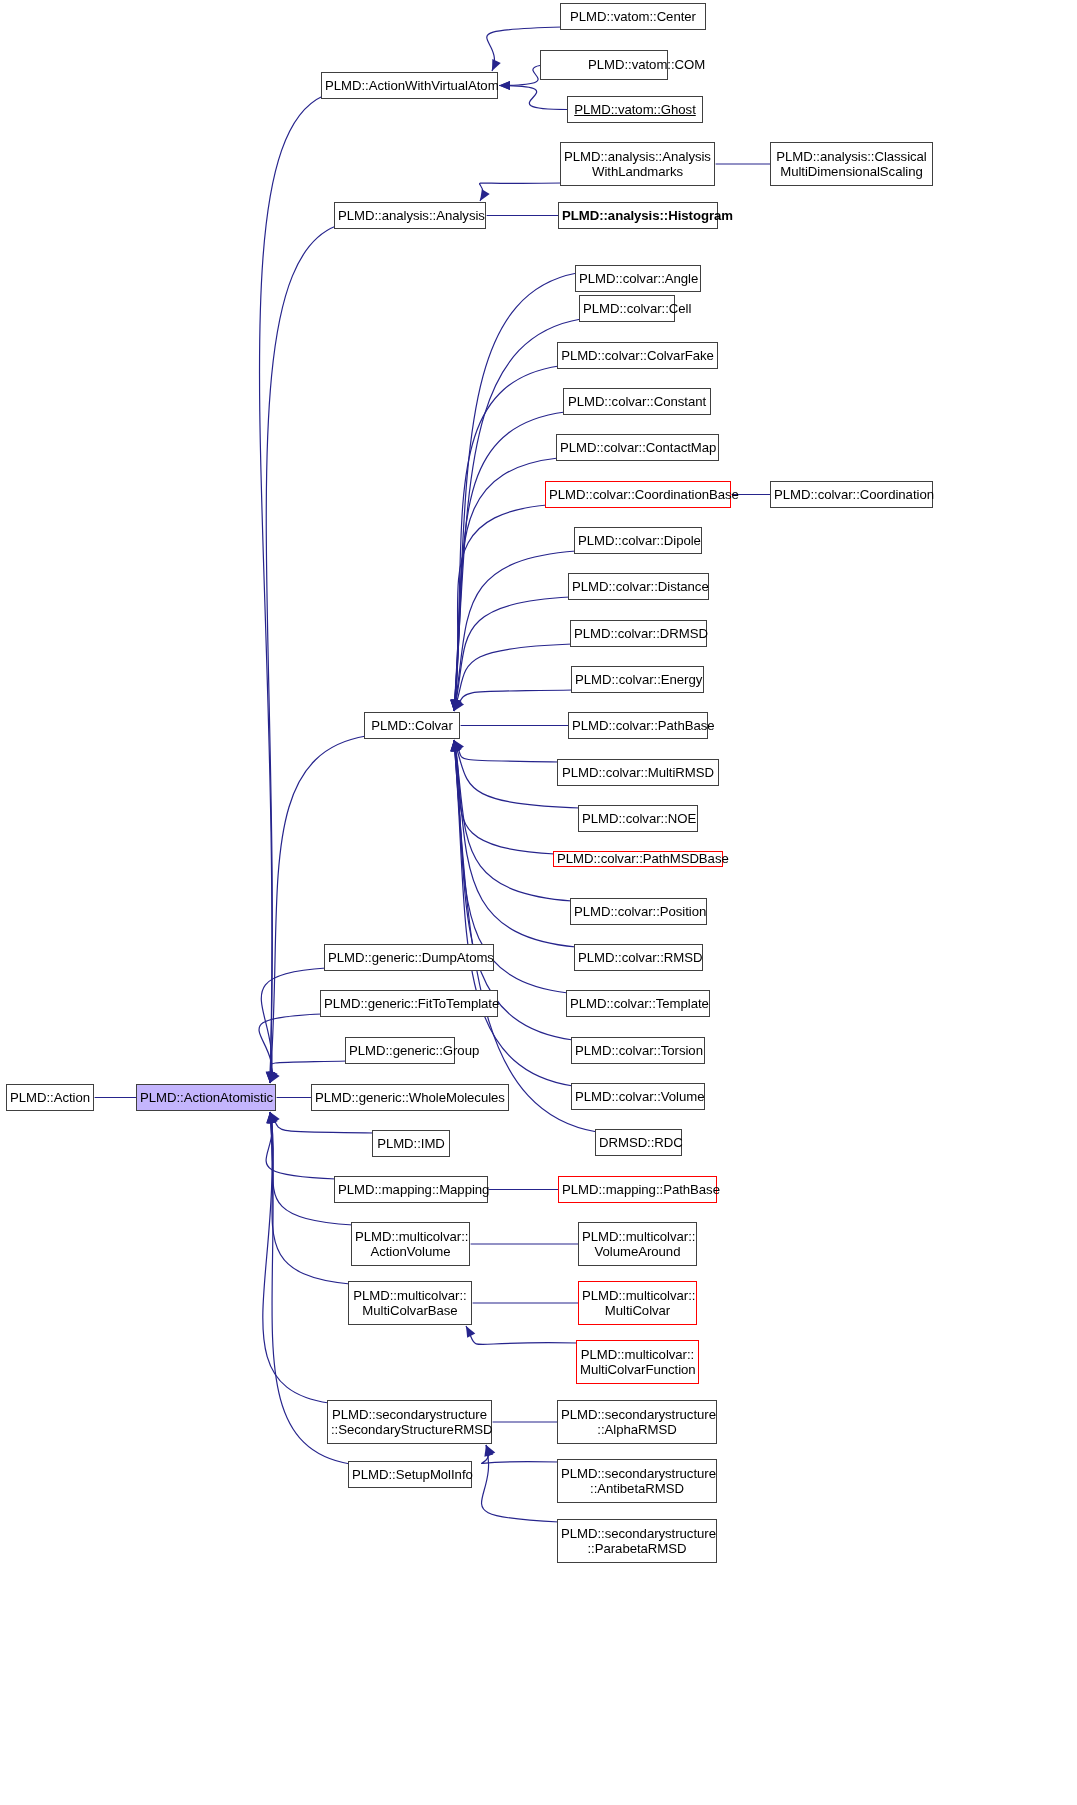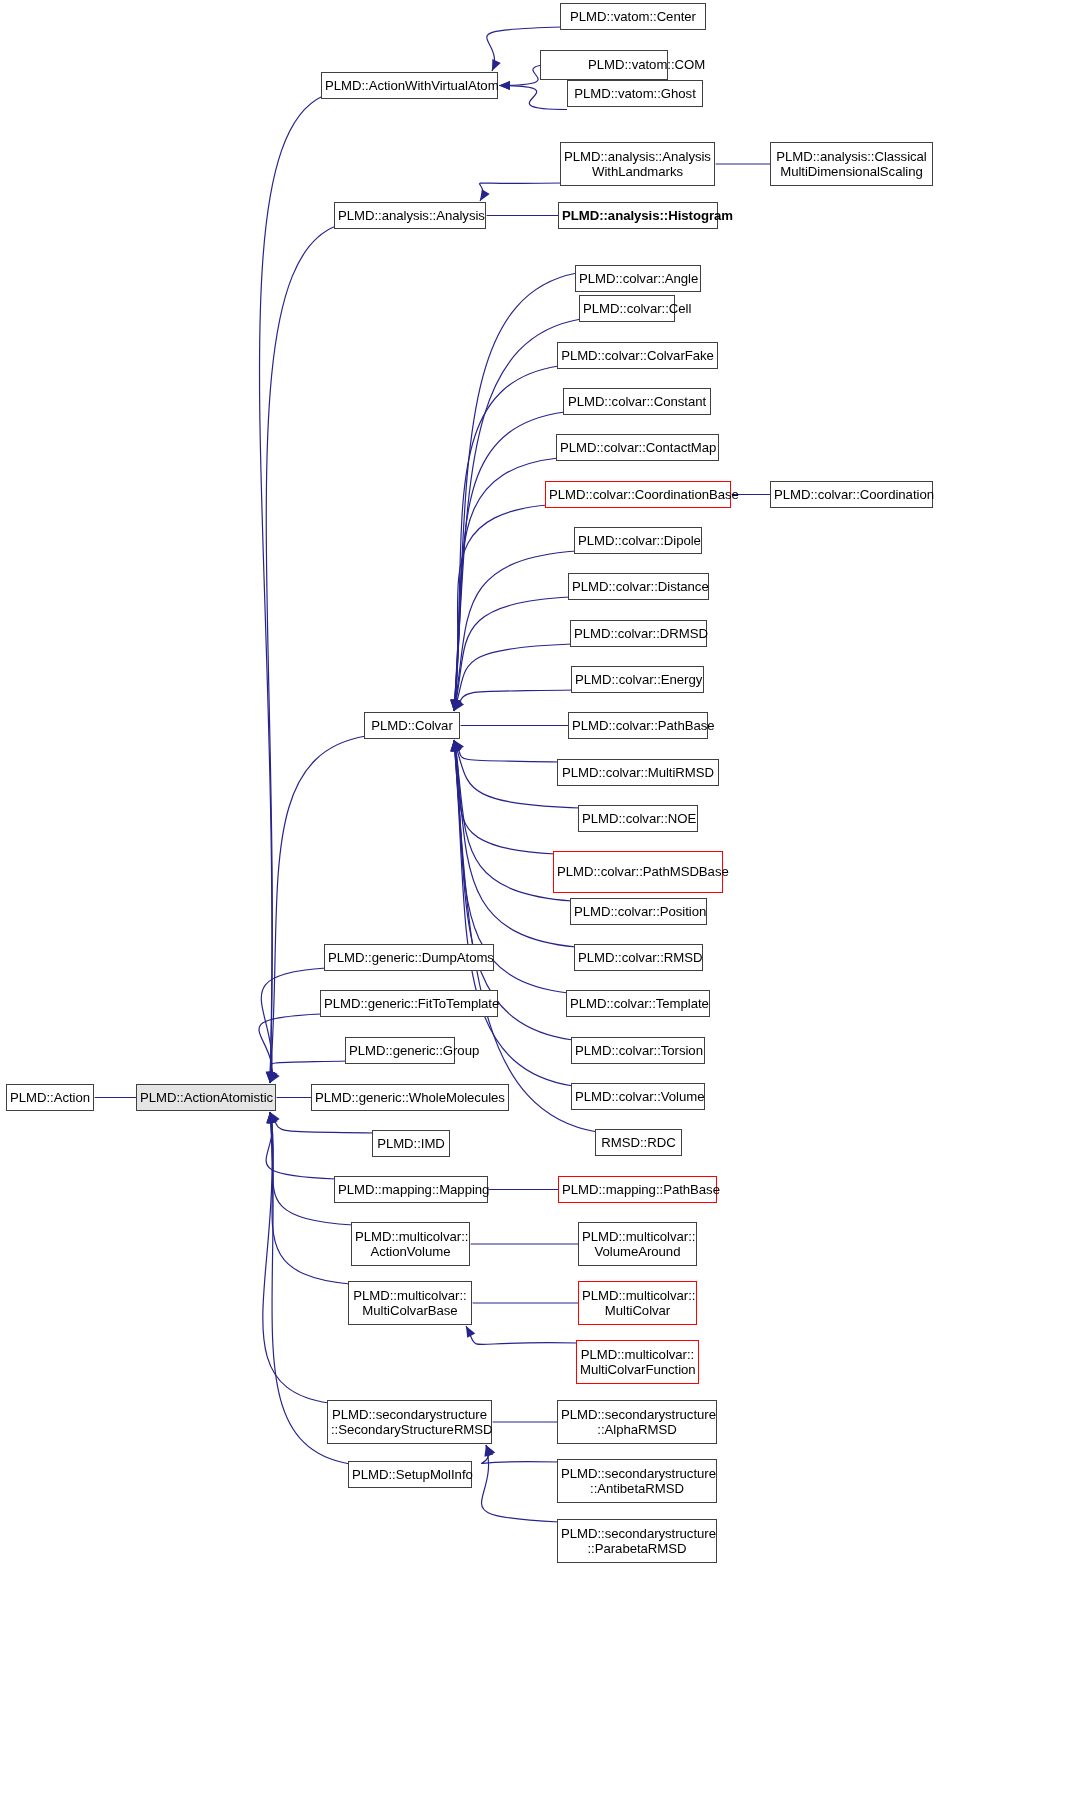--- a/index.html
+++ b/index.html
@@ -36,21 +36,21 @@
     align-items: center;
     justify-content: center;
     white-space: pre-line;
     letter-spacing: -0.05px;
     z-index: 5;
   }
   .node.red {
     border-color: #ff0000;
   }
   .node.current {
-    background: #e5e5e5;
+    background: #c4b5fd;
     border-color: #404040;
   }
   .node-label {
     display: block;
     width: 100%;
     padding: 0 3px;
     box-sizing: border-box;
   }
 </style>
 </head>
@@ -153,21 +153,21 @@
       <path d="M559,1522 C433.875,1516.05 501.925,1504.5 486,1445" fill="none" stroke="#26248c" stroke-width="1.2"></path>
       <polygon points="486,1445 493.2876082401243,1454.43667134844 484.40041971181677,1456.815301219252" fill="#26248c"></polygon>
       <path d="M350,1464 C237.8,1445.15 284.28,1300.5 270,1112" fill="none" stroke="#26248c" stroke-width="1.2"></path>
       <polygon points="270,1112 275.4177916280573,1122.6210891096418 266.24407778734866,1123.316052683357" fill="#26248c"></polygon>
     </svg>
 <div class="node" style="left: 6px; top: 1084px; width: 88px; height: 27px;"><span class="node-label">PLMD::Action</span></div>
     <div class="node current" style="left: 136px; top: 1084px; width: 140px; height: 27px;"><span class="node-label">PLMD::ActionAtomistic</span></div>
     <div class="node" style="left: 321px; top: 72px; width: 177px; height: 27px;"><span class="node-label">PLMD::ActionWithVirtualAtom</span></div>
     <div class="node" style="left: 560px; top: 3px; width: 146px; height: 27px;"><span class="node-label">PLMD::vatom::Center</span></div>
     <div class="node" style="left: 540px; top: 50px; width: 128px; height: 30px; padding-left: 44px;"><span class="node-label">PLMD::vatom::COM</span></div>
-    <div class="node" style="left: 567px; top: 80px; width: 136px; height: 27px;"><span class="node-label">PLMD::vatom::Ghost</span></div>
+    <div class="node" style="left: 567px; top: 96px; width: 136px; height: 27px; text-decoration: underline;"><span class="node-label">PLMD::vatom::Ghost</span></div>
     <div class="node" style="left: 334px; top: 202px; width: 152px; height: 27px;"><span class="node-label">PLMD::analysis::Analysis</span></div>
     <div class="node" style="left: 560px; top: 142px; width: 155px; height: 44px;"><span class="node-label">PLMD::analysis::Analysis
 WithLandmarks</span></div>
     <div class="node" style="left: 770px; top: 142px; width: 163px; height: 44px;"><span class="node-label">PLMD::analysis::Classical
 MultiDimensionalScaling</span></div>
     <div class="node" style="left: 558px; top: 202px; width: 160px; height: 27px; font-weight: bold;"><span class="node-label">PLMD::analysis::Histogram</span></div>
     <div class="node" style="left: 364px; top: 712px; width: 96px; height: 27px;"><span class="node-label">PLMD::Colvar</span></div>
     <div class="node" style="left: 575px; top: 265px; width: 126px; height: 27px;"><span class="node-label">PLMD::colvar::Angle</span></div>
     <div class="node" style="left: 579px; top: 295px; width: 96px; height: 27px;"><span class="node-label">PLMD::colvar::Cell</span></div>
     <div class="node" style="left: 557px; top: 342px; width: 161px; height: 27px;"><span class="node-label">PLMD::colvar::ColvarFake</span></div>
@@ -175,27 +175,27 @@
     <div class="node" style="left: 556px; top: 434px; width: 163px; height: 27px;"><span class="node-label">PLMD::colvar::ContactMap</span></div>
     <div class="node red" style="left: 545px; top: 481px; width: 186px; height: 27px;"><span class="node-label">PLMD::colvar::CoordinationBase</span></div>
     <div class="node" style="left: 770px; top: 481px; width: 163px; height: 27px;"><span class="node-label">PLMD::colvar::Coordination</span></div>
     <div class="node" style="left: 574px; top: 527px; width: 128px; height: 27px;"><span class="node-label">PLMD::colvar::Dipole</span></div>
     <div class="node" style="left: 568px; top: 573px; width: 141px; height: 27px;"><span class="node-label">PLMD::colvar::Distance</span></div>
     <div class="node" style="left: 570px; top: 620px; width: 137px; height: 27px;"><span class="node-label">PLMD::colvar::DRMSD</span></div>
     <div class="node" style="left: 571px; top: 666px; width: 133px; height: 27px;"><span class="node-label">PLMD::colvar::Energy</span></div>
     <div class="node" style="left: 568px; top: 712px; width: 140px; height: 27px;"><span class="node-label">PLMD::colvar::PathBase</span></div>
     <div class="node" style="left: 557px; top: 759px; width: 162px; height: 27px;"><span class="node-label">PLMD::colvar::MultiRMSD</span></div>
     <div class="node" style="left: 578px; top: 805px; width: 120px; height: 27px;"><span class="node-label">PLMD::colvar::NOE</span></div>
-    <div class="node red" style="left: 553px; top: 851px; width: 170px; height: 42px;"><span class="node-label">PLMD::colvar::PathMSDBase</span></div>
+    <div class="node red" style="left: 553px; top: 851px; width: 170px; height: 16px;"><span class="node-label">PLMD::colvar::PathMSDBase</span></div>
     <div class="node" style="left: 570px; top: 898px; width: 137px; height: 27px;"><span class="node-label">PLMD::colvar::Position</span></div>
     <div class="node" style="left: 574px; top: 944px; width: 129px; height: 27px;"><span class="node-label">PLMD::colvar::RMSD</span></div>
     <div class="node" style="left: 566px; top: 990px; width: 144px; height: 27px;"><span class="node-label">PLMD::colvar::Template</span></div>
     <div class="node" style="left: 571px; top: 1037px; width: 134px; height: 27px;"><span class="node-label">PLMD::colvar::Torsion</span></div>
     <div class="node" style="left: 571px; top: 1083px; width: 134px; height: 27px;"><span class="node-label">PLMD::colvar::Volume</span></div>
-    <div class="node" style="left: 595px; top: 1129px; width: 87px; height: 27px;"><span class="node-label">RMSD::RDC</span></div>
+    <div class="node" style="left: 595px; top: 1129px; width: 87px; height: 27px;"><span class="node-label">DRMSD::RDC</span></div>
     <div class="node" style="left: 324px; top: 944px; width: 170px; height: 27px;"><span class="node-label">PLMD::generic::DumpAtoms</span></div>
     <div class="node" style="left: 320px; top: 990px; width: 178px; height: 27px;"><span class="node-label">PLMD::generic::FitToTemplate</span></div>
     <div class="node" style="left: 345px; top: 1037px; width: 110px; height: 27px;"><span class="node-label">PLMD::generic::Group</span></div>
     <div class="node" style="left: 311px; top: 1084px; width: 198px; height: 27px;"><span class="node-label">PLMD::generic::WholeMolecules</span></div>
     <div class="node" style="left: 372px; top: 1130px; width: 78px; height: 27px;"><span class="node-label">PLMD::IMD</span></div>
     <div class="node" style="left: 334px; top: 1176px; width: 154px; height: 27px;"><span class="node-label">PLMD::mapping::Mapping</span></div>
     <div class="node red" style="left: 558px; top: 1176px; width: 159px; height: 27px;"><span class="node-label">PLMD::mapping::PathBase</span></div>
     <div class="node" style="left: 351px; top: 1222px; width: 119px; height: 44px;"><span class="node-label">PLMD::multicolvar::
 ActionVolume</span></div>
     <div class="node" style="left: 578px; top: 1222px; width: 119px; height: 44px;"><span class="node-label">PLMD::multicolvar::

